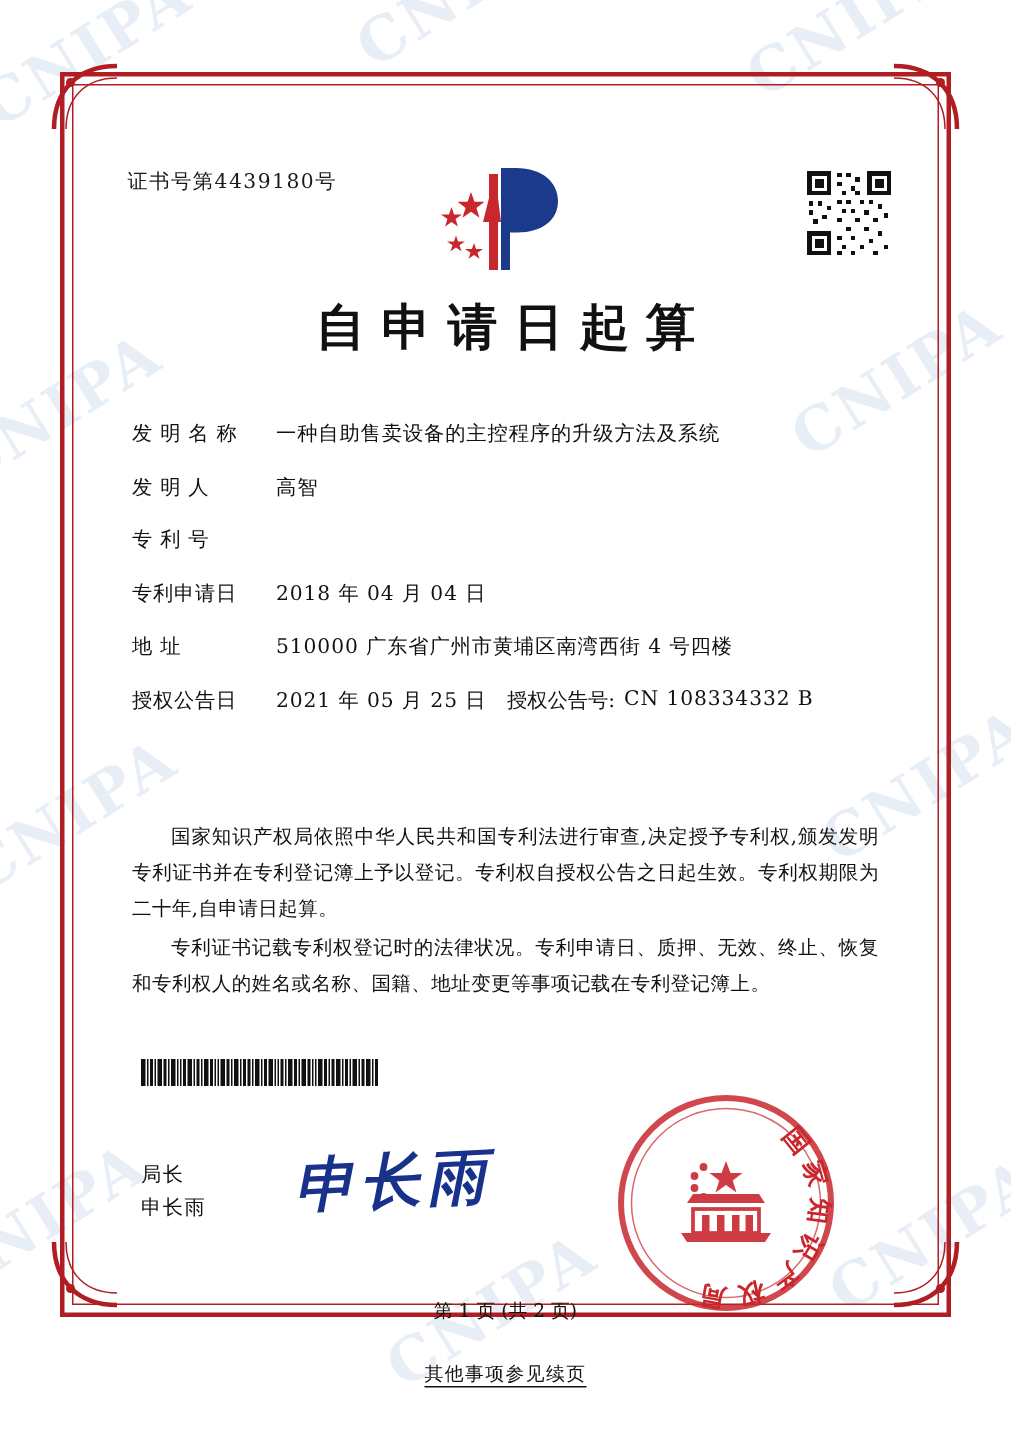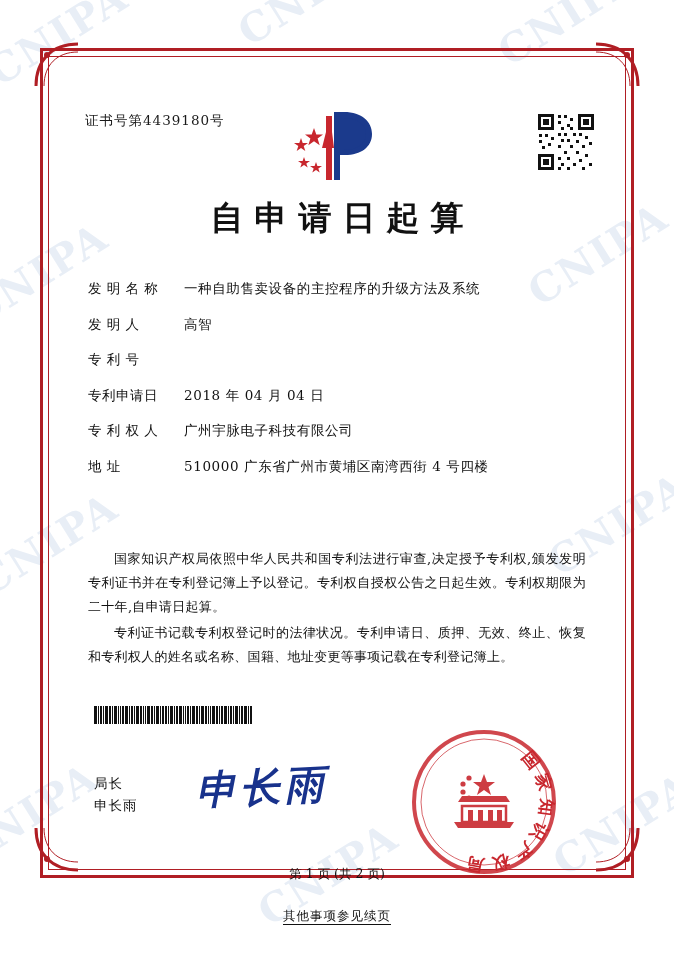--- a/index.html
+++ b/index.html
@@ -373,26 +373,32 @@
       <div class="val">高智</div>
     </div>
     <div class="row">
       <div class="lbl">专 利 号</div>
     </div>
     <div class="row">
       <div class="lbl">专利申请日</div>
       <div class="val">2018 年 04 月 04 日</div>
     </div>
     <div class="row">
-      <div class="lbl">专 利 权 人</div>
-      <div class="val">广州宇脉电子科技有限公司</div>
-    </div>
-    <div class="row">
       <div class="lbl">地 址</div>
       <div class="val">510000 广东省广州市黄埔区南湾西街 4 号四楼</div>
+    </div>
+    <div class="row row-split">
+      <div class="seg-a">
+        <div class="lbl">授权公告日</div>
+        <div class="val">2021 年 05 月 25 日</div>
+      </div>
+      <div class="seg-b">
+        <div class="lbl2">授权公告号:</div>
+        <div class="val">CN 108334332 B</div>
+      </div>
     </div>
   </div>
 
   <div class="paras">
     <p>国家知识产权局依照中华人民共和国专利法进行审查,决定授予专利权,颁发发明专利证书并在专利登记簿上予以登记。专利权自授权公告之日起生效。专利权期限为二十年,自申请日起算。</p>
     <p>专利证书记载专利权登记时的法律状况。专利申请日、质押、无效、终止、恢复和专利权人的姓名或名称、国籍、地址变更等事项记载在专利登记簿上。</p>
   </div>
 
   <div class="barcode">
     <i style="width:3px"></i>

